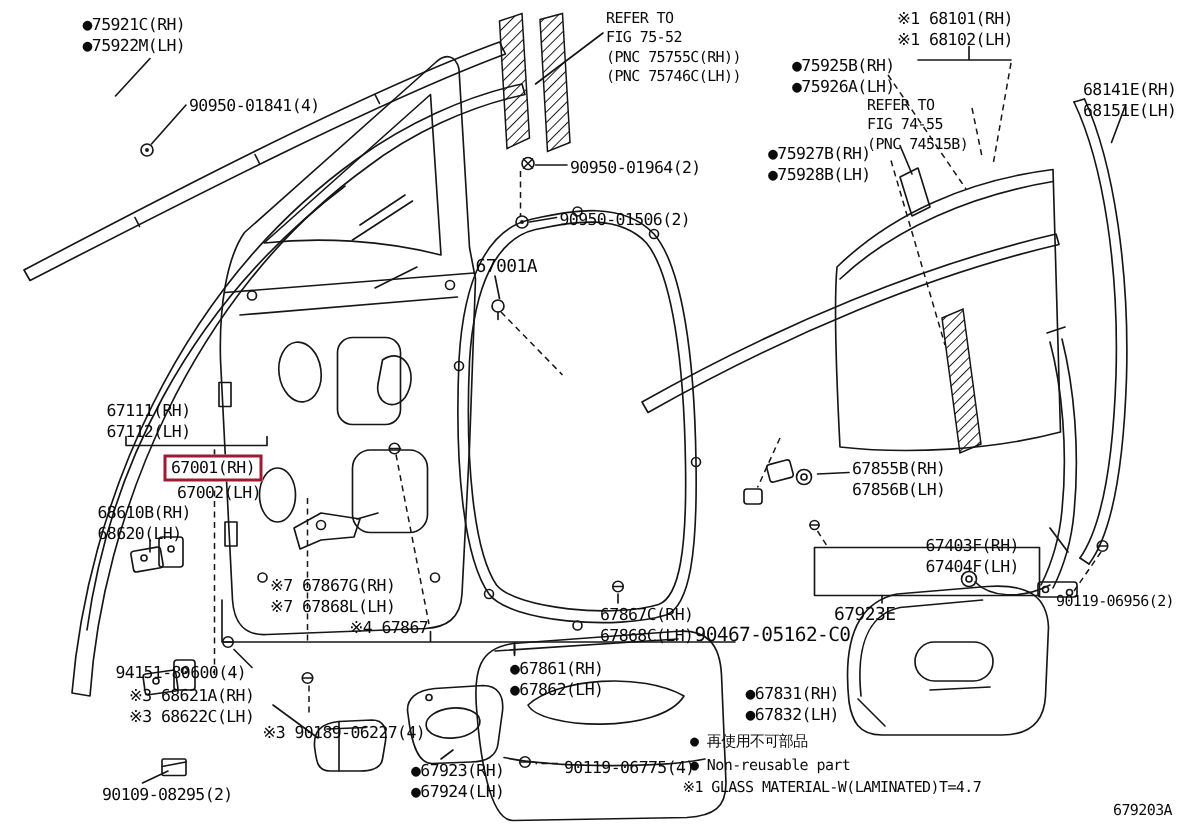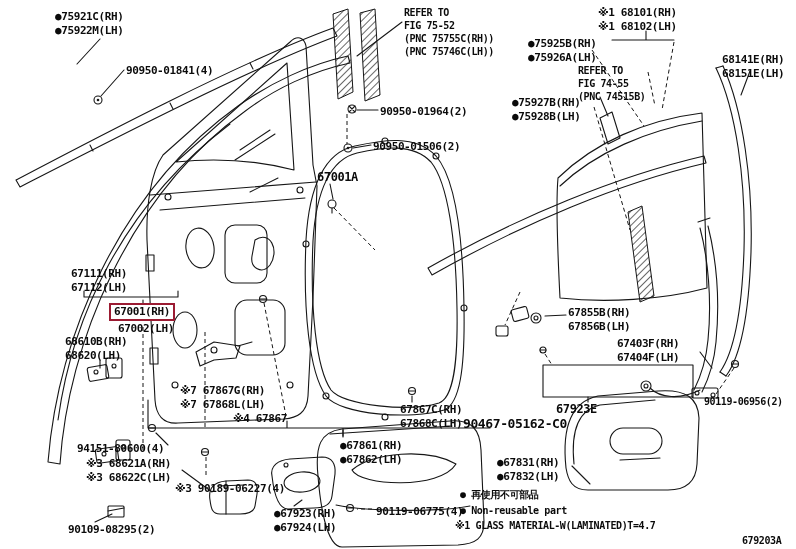--- a/index.html
+++ b/index.html
@@ -1,19 +1,19 @@
 <!DOCTYPE html>
 <html><head>
 <meta charset="utf-8">
 <style>
   html,body{margin:0;padding:0;background:#fff;}
   #stage{position:relative;width:796px;height:549px;background:#ffffff;overflow:hidden;
          font-family:"DejaVu Sans Mono","DejaVu Sans",monospace;}
   #art{position:absolute;left:0;top:0;}
-  .lbl{position:absolute;white-space:pre;font-weight:700;font-size:11px;line-height:14px;
+  .lbl{position:absolute;white-space:pre;font-weight:400;font-size:11px;line-height:14px;
        color:#0b0b0b;letter-spacing:-0.4px;}
   .s10{font-size:10px;line-height:13px}
   .s9{font-size:13px;line-height:11px}
   .s12{font-size:12px;line-height:15px}
   .lh12{line-height:12px}
   .lh16{line-height:16px}
   .hl{border:2px solid #ec4899;padding:0 3px;background:#fff;}
   svg *{vector-effect:non-scaling-stroke}
   .ln{stroke:#161616;stroke-width:1.1;fill:none;stroke-linecap:round;stroke-linejoin:round}
   .dd{stroke:#161616;stroke-width:1;fill:none;stroke-dasharray:4 3}
@@ -256,21 +256,21 @@
   <div class="lbl" style="left:373px;top:140px">90950-01506(2)</div>
   <div class="lbl s12" style="left:317px;top:170px">67001A</div>
   <div class="lbl" style="left:71px;top:267px">67111(RH)
 67112(LH)</div>
   <div class="lbl hl" style="left: 109px; top: 303px; border-color: rgb(155, 27, 50);">67001(RH)</div>
   <div class="lbl" style="left:118px;top:322px">67002(LH)</div>
   <div class="lbl" style="left:65px;top:335px">68610B(RH)
 68620(LH)</div>
   <div class="lbl" style="left:568px;top:306px">67855B(RH)
 67856B(LH)</div>
-  <div class="lbl" style="left:617px;top:337px">67403F(RH)
+  <div class="lbl" style="left:617px;top:357px">67403F(RH)
 67404F(LH)</div>
   <div class="lbl s12" style="left:556px;top:402px">67923E</div>
   <div class="lbl" style="left:180px;top:384px">※7 67867G(RH)
 ※7 67868L(LH)</div>
   <div class="lbl" style="left:233px;top:412px">※4 67867</div>
   <div class="lbl" style="left:400px;top:403px">67867C(RH)
 67868C(LH)</div>
   <div class="lbl s9" style="left:463px;top:418px">90467-05162-C0</div>
   <div class="lbl" style="left:340px;top:439px">●67861(RH)
 ●67862(LH)</div>

